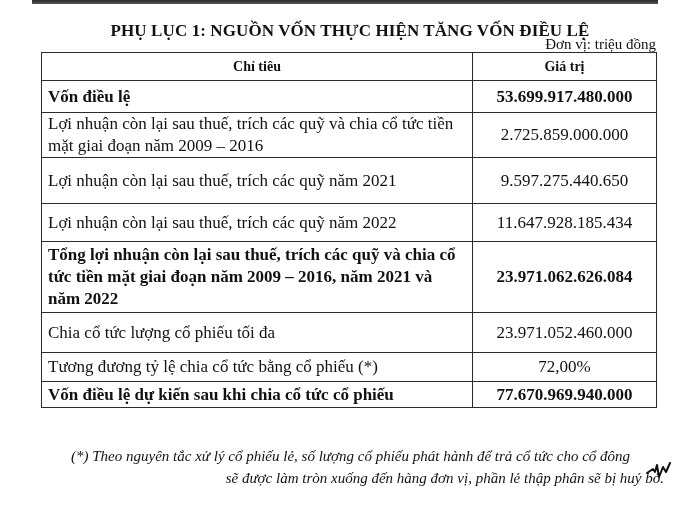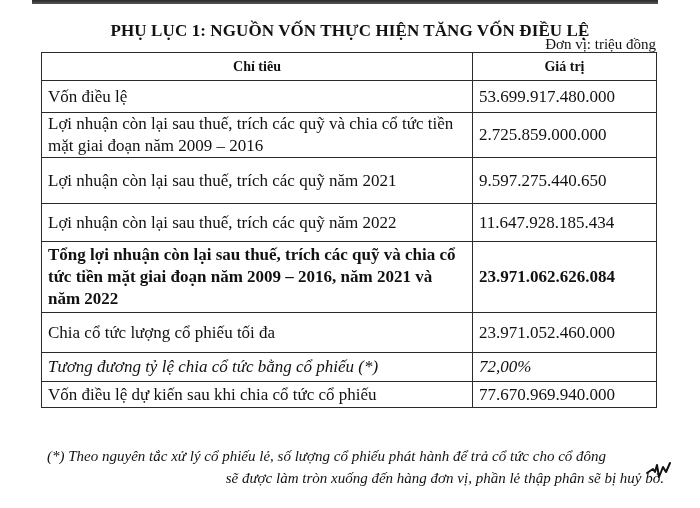--- a/index.html
+++ b/index.html
@@ -59,35 +59,35 @@
       padding: 0 6px;
       vertical-align: middle;
       line-height: 22px;
     }
     table.capital-table th {
       font-weight: bold;
       text-align: center;
       height: 27px;
       font-size: 14px;
     }
-    td.val { text-align: left; padding-right: 7px; }
-    tr.bold td { font-weight: normal; }
+    td.val { text-align: center; padding-right: 7px; }
+    tr.bold td { font-weight: bold; }
     tr.bold-italic td { font-weight: bold; }
-    tr.italic td { font-style: italic; }
+    tr.italic td { }
     td.label { padding-left: 9px; }
     .footnote {
       position: absolute;
       left: 44px;
       top: 445px;
       width: 620px;
       font-style: italic;
       font-size: 15px;
       line-height: 22px;
     }
-    .footnote .l1 { display: block; padding-left: 3px; white-space: nowrap; }
+    .footnote .l1 { display: block; padding-left: 3px; white-space: nowrap; margin-left: 24px; }
     .footnote .l2 { display: block; white-space: nowrap; text-align: right; }
     .signature {
       position: absolute;
       left: 645px;
       top: 460px;
       width: 36px;
       height: 20px;
     }
   </style>
 </head>

